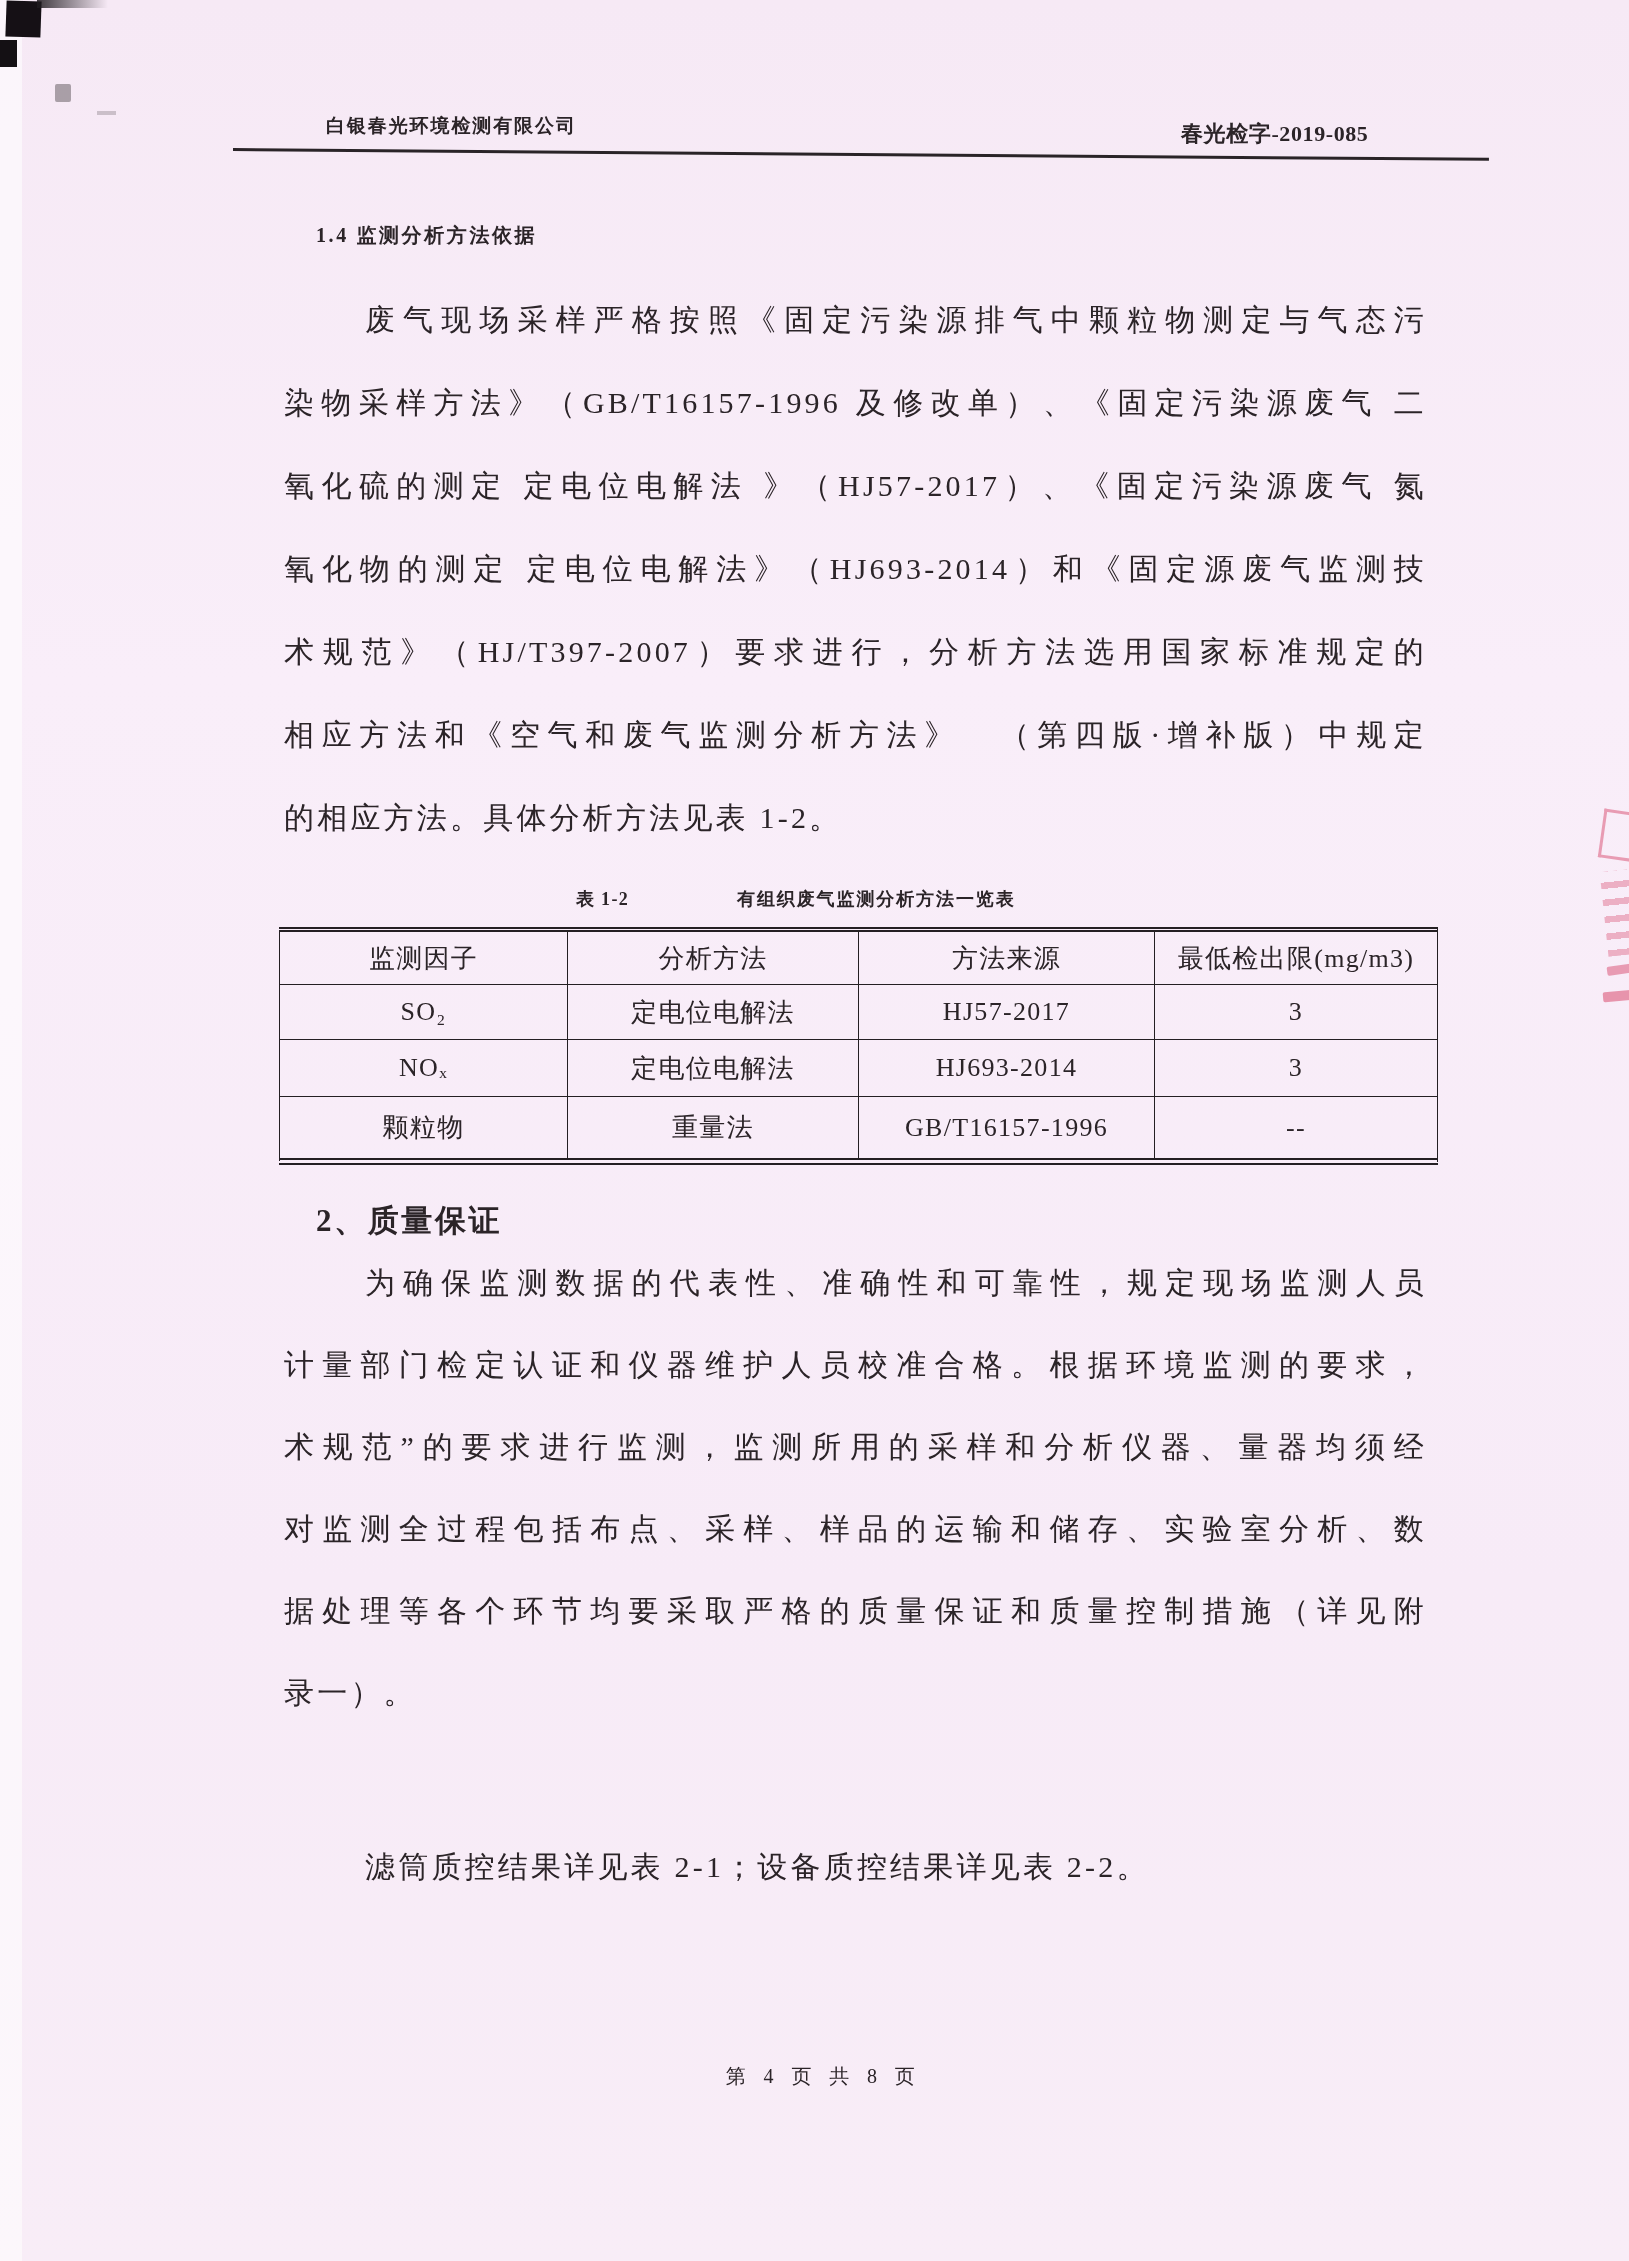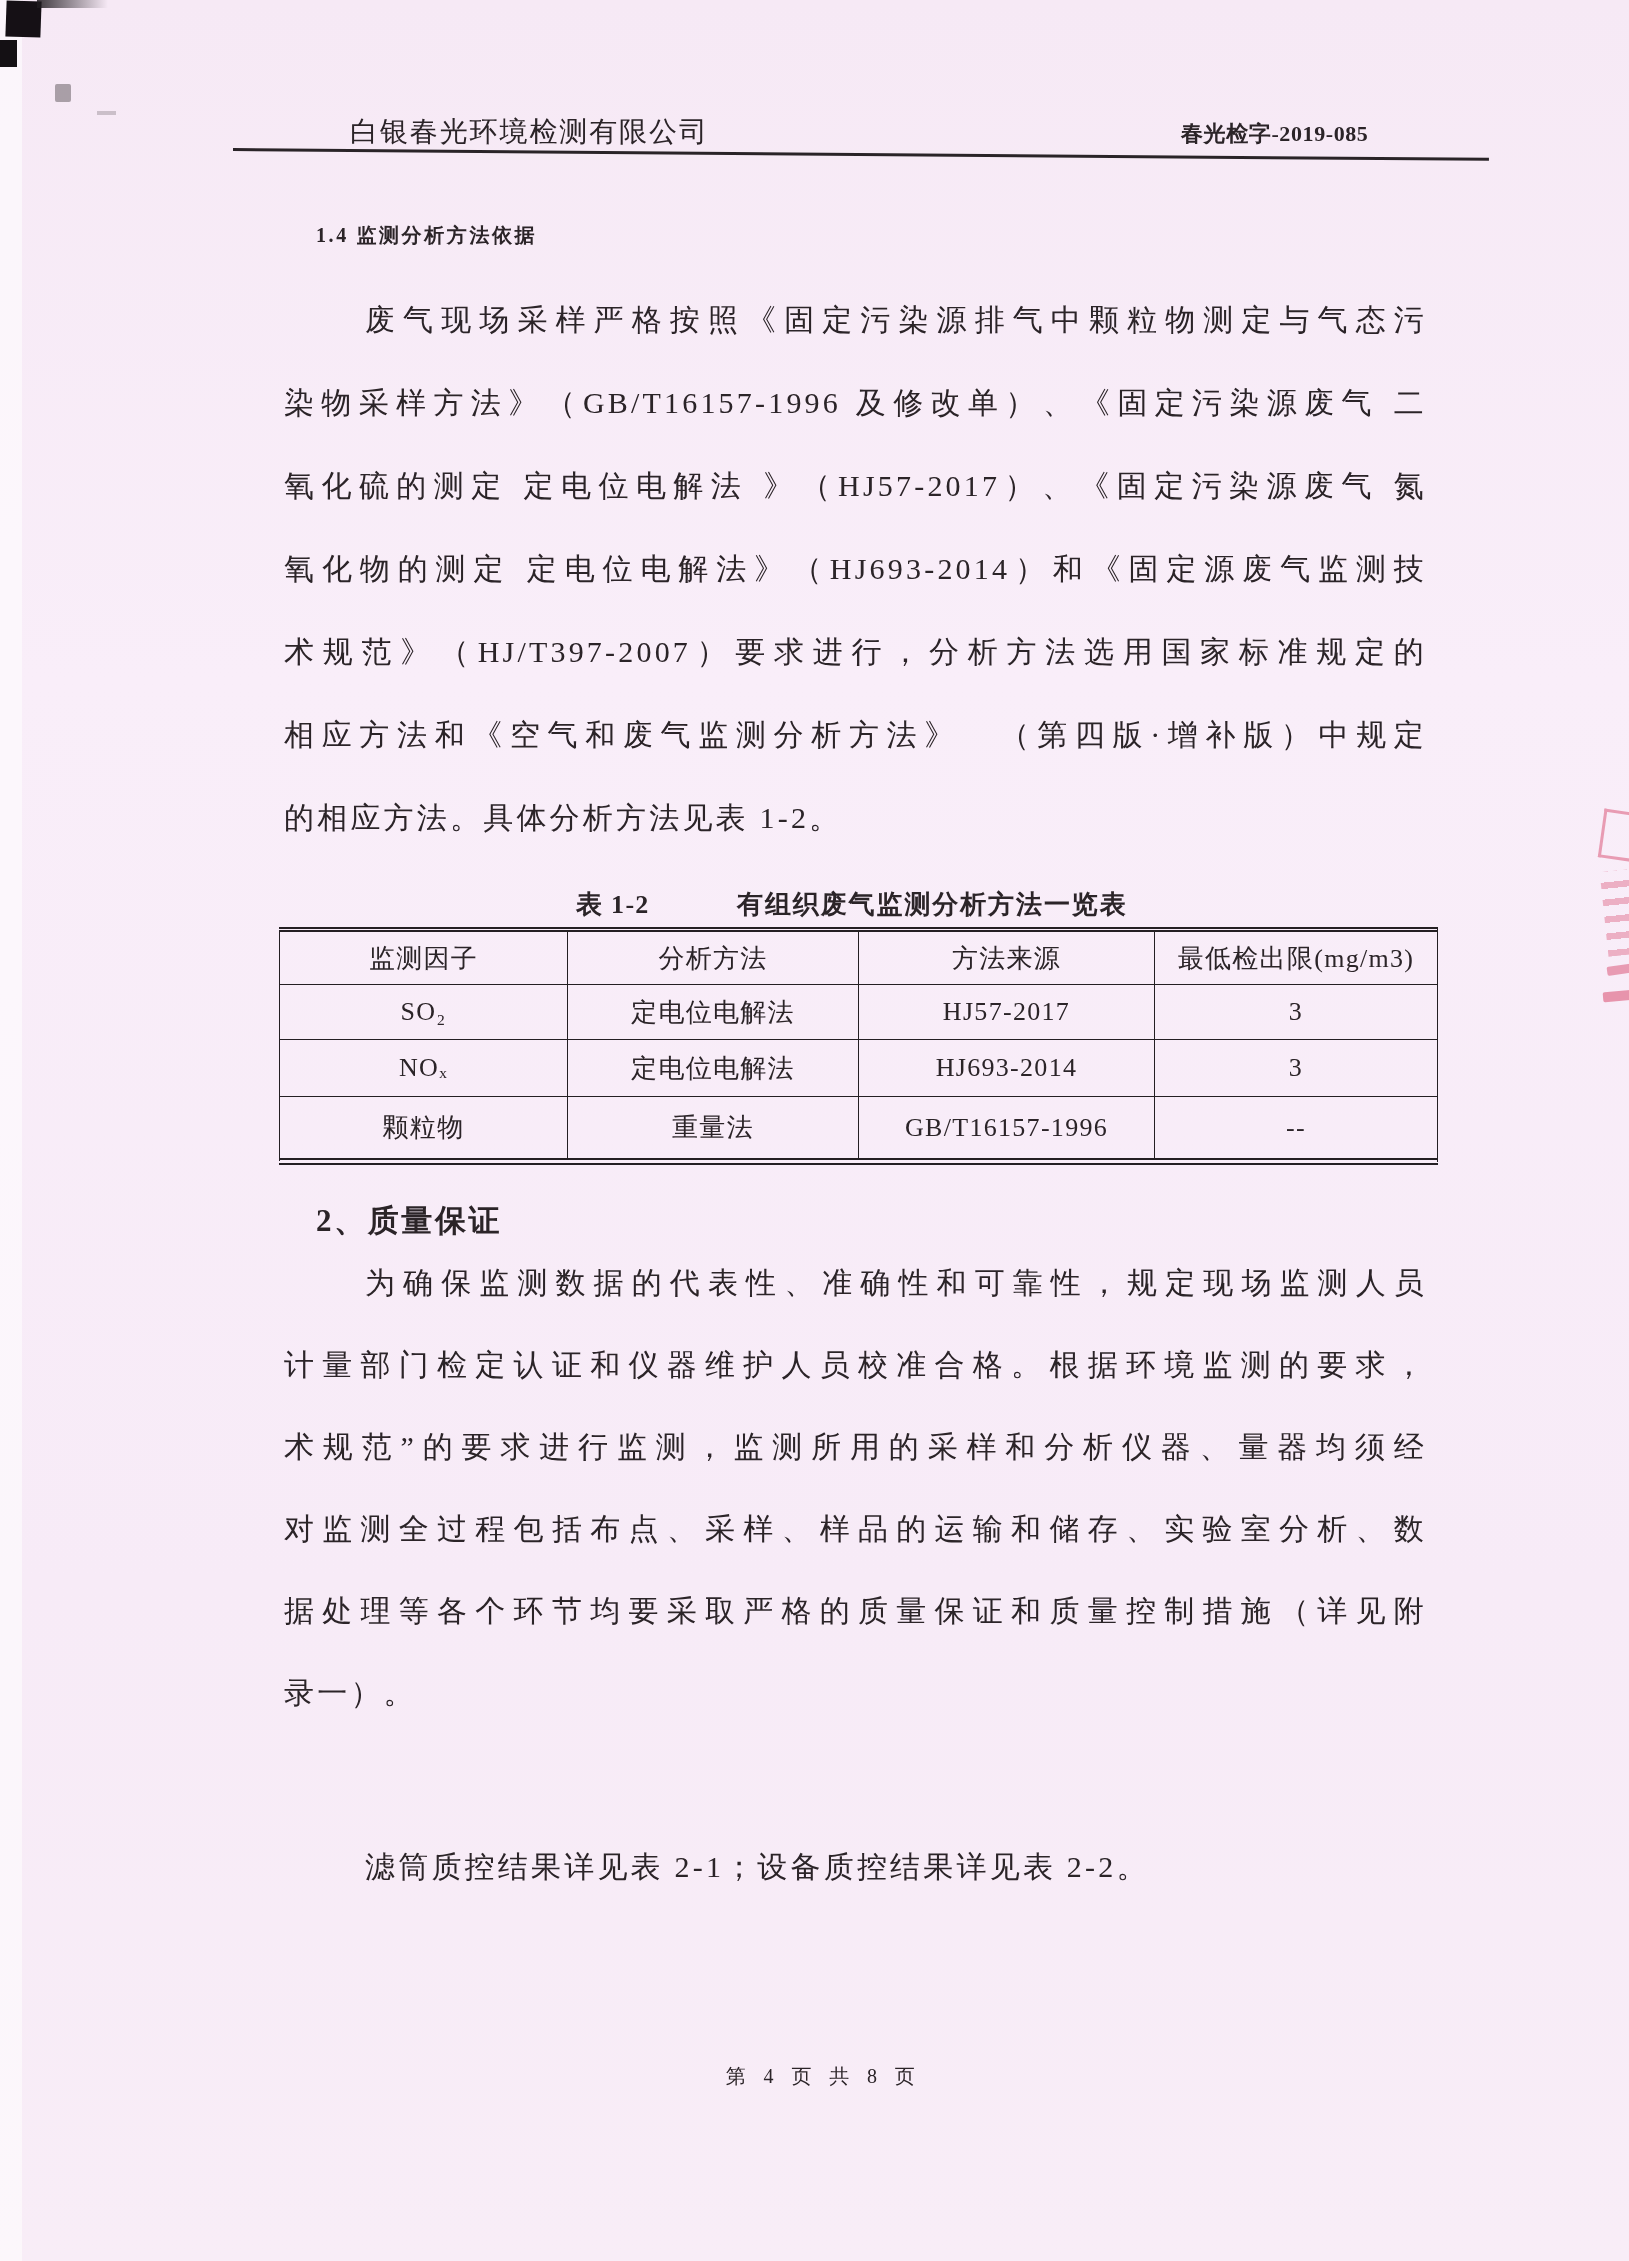--- a/index.html
+++ b/index.html
@@ -11,21 +11,21 @@
         background:rgba(255,255,255,.55);}
   
   .corner-a{position:absolute;left:6.4px;top:1.3px;width:35px;height:36px;background:#151015;transform:rotate(2deg);}
   .corner-b{position:absolute;left:0px;top:40px;width:17px;height:27px;background:#141014;}
   .corner-wedge{position:absolute;left:37px;top:0;width:71px;height:8.4px;
         background:linear-gradient(90deg,rgba(30,26,30,.85),rgba(30,26,30,0));}
   .speck-1{position:absolute;left:55px;top:84px;width:15.5px;height:18px;background:#6a6066;opacity:.55;border-radius:1.9px;}
   .speck-2{position:absolute;left:97px;top:111px;width:19.3px;height:3.9px;background:#8a8088;opacity:.4;}
 
   
-  .header-company{position:absolute;left:326px;top:113px;font-size:28px;font-weight:400;letter-spacing:1.9px;margin-left:24px;}
+  .header-company{position:absolute;left:326px;top:113px;font-size:19px;font-weight:700;letter-spacing:1.9px;}
   .header-docno{position:absolute;left:1181px;top:119px;font-size:22px;font-weight:600;letter-spacing:0.6px;}
   .header-rule{position:absolute;left:233px;top:148px;width:1256px;height:2.6px;background:#2a2428;transform:rotate(0.45deg);transform-origin:left center;}
 
   
   .sec1-title{position:absolute;left:308px;top:214px;margin:8px;font-size:20px;font-weight:700;letter-spacing:2.6px;}
   .sec2-title{position:absolute;left:300px;top:1184px;margin:16px;font-size:31px;font-weight:700;letter-spacing:2.6px;}
 
   
   .para{position:absolute;left:284px;width:1143px;}
   .para1{top:278px;}
@@ -33,21 +33,21 @@
   .para1 .p-line{height:83px;line-height:83px;}
   .para2 .p-line{height:82px;line-height:82px;}
   .p-line{font-size:30px;letter-spacing:3.2px;white-space:nowrap;
           text-align:justify;text-align-last:justify;white-space:normal;}
   .p-line.indent{padding-left:81px;}
   .p-line.no-stretch{text-align-last:left;}
   .note-line{position:absolute;left:284px;top:1825px;width:1143px;height:83px;line-height:83px;
           font-size:30px;letter-spacing:3.2px;padding-left:81px;}
 
   
-  .tbl-caption{position:absolute;left:0;top:887px;width:1630px;height:36px;font-size:26px;font-weight:700;}
+  .tbl-caption{position:absolute;left:0;top:887px;width:1630px;height:36px;font-size:18px;font-weight:700;}
   .cap-label{position:absolute;left:576px;letter-spacing:1.3px;}
   .cap-title{position:absolute;left:737px;letter-spacing:1.9px;}
 
   
   .tbl{position:absolute;left:279px;top:927px;display:grid;
        grid-template-columns:288px 291px 296px 282px;
        grid-template-rows:53px 55px 57px 61px;
        border-left:1.3px solid #241f23;border-right:1.3px solid #241f23;
        border-top:5.8px double #241f23;border-bottom:7px double #241f23;
        background:transparent;}

